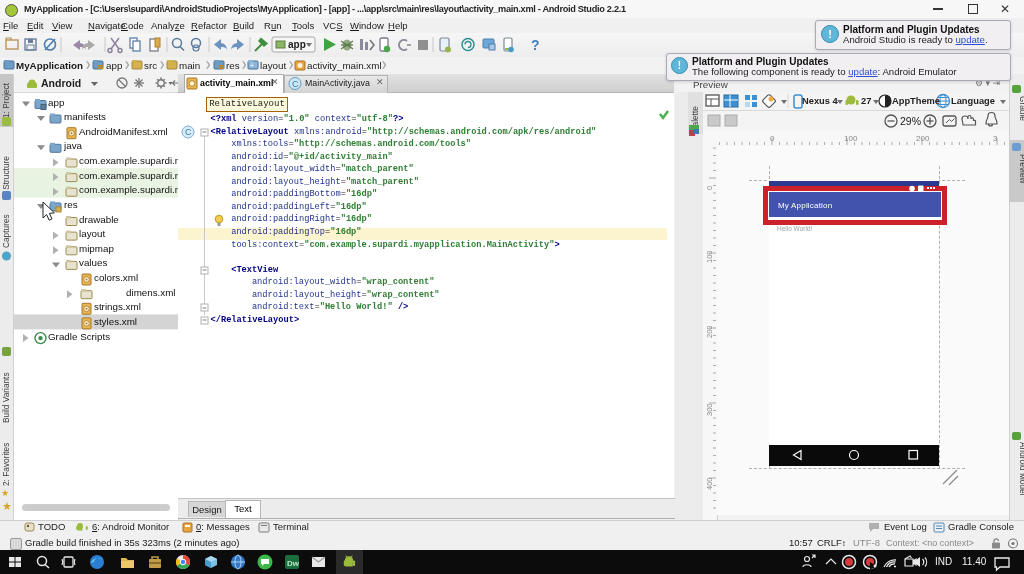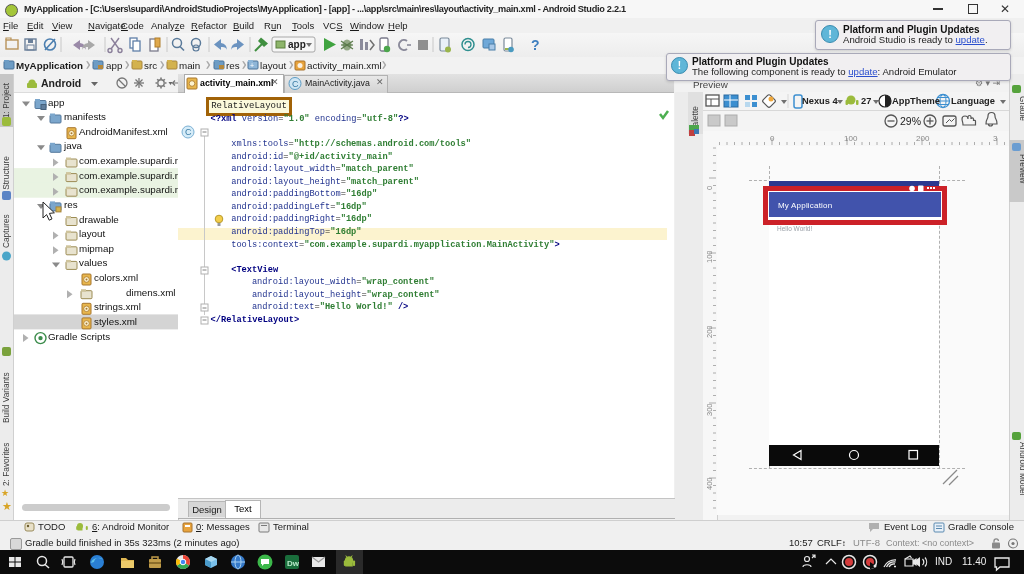--- a/index.html
+++ b/index.html
@@ -292,23 +292,24 @@
       <text x="114" y="13" font-size="9" fill="#3a7ba4" font-family="Liberation Sans">C</text>
   </svg>
   <span class="abs nw" style="left:22px;top:4px;font-size:8.8px;font-weight:bold;color:#000;">activity_main.xml</span>
   <span class="abs" style="left:110px;top:3px;font-size:10px;color:#555;">&nbsp;</span>
   <span class="abs" style="left:93px;top:3px;font-size:9px;color:#666;">✕</span>
   <span class="abs nw" style="left:127px;top:4px;font-size:8.8px;color:#1a1a1a;">MainActivity.java</span>
   <span class="abs" style="left:198px;top:3px;font-size:9px;color:#666;">✕</span>
 </div>
 <div class="abs" style="left:178px;top:93px;width:496px;height:405px;background:#ffffff;"></div>
 <div id="editor" class="abs" style="left:178px;top:93px;width:496px;height:405px;overflow:hidden;font-family:'Liberation Mono',monospace;font-size:8.7px;">
-    <div class="abs" style="left:28px;top:4px;width:80px;height:13px;background:#fbf9dc;border:3px solid #a16207;font-size:9px;color:#222;text-align:center;line-height:13px;font-family:'Liberation Mono',monospace;">RelativeLayout</div>
+    <div class="abs" style="left:28px;top:4px;width:80px;height:13px;background:#fbf9dc;border:1px solid #a16207;font-size:9px;color:#222;text-align:center;line-height:13px;font-family:'Liberation Mono',monospace;">RelativeLayout</div>
     <div class="abs" style="left:0;top:134.5px;width:489px;height:12.6px;background:#fcf3cf;"></div>
-    <div class="abs nw" style="left:32.5px;top:21.0px;color:#222;"><span class="tag">&lt;?xml</span> <span class="att">version</span>=<span class="val">"1.0"</span> <span class="att">encoding</span>=<span class="val">"utf-8"</span><span class="tag">?&gt;</span></div>
+    <div class="abs nw" style="left:32.5px;top:21.0px;color:#222;"><span class="tag">&lt;?xml</span> <span class="att">version</span>=<span class="val">"1.0"</span> <span class="att">context</span>=<span class="val">"utf-8"</span><span class="tag">?&gt;</span></div>
+    <div class="abs nw" style="left:32.5px;top:33.5px;color:#222;"><span class="tag">&lt;RelativeLayout</span> <span class="att">xmlns:android</span>=<span class="val">"http://schemas.android.com/apk/res/android"</span></div>
     <div class="abs nw" style="left:53.2px;top:46.1px;color:#222;"><span class="att">xmlns:tools</span>=<span class="val">"http://schemas.android.com/tools"</span></div>
     <div class="abs nw" style="left:53.2px;top:58.7px;color:#222;"><span class="att">android:id</span>=<span class="val">"@+id/activity_main"</span></div>
     <div class="abs nw" style="left:53.2px;top:71.2px;color:#222;"><span class="att">android:layout_width</span>=<span class="val">"match_parent"</span></div>
     <div class="abs nw" style="left:53.2px;top:83.8px;color:#222;"><span class="att">android:layout_height</span>=<span class="val">"match_parent"</span></div>
     <div class="abs nw" style="left:53.2px;top:96.3px;color:#222;"><span class="att">android:paddingBottom</span>=<span class="val">"16dp"</span></div>
     <div class="abs nw" style="left:53.2px;top:108.9px;color:#222;"><span class="att">android:paddingLeft</span>=<span class="val">"16dp"</span></div>
     <div class="abs nw" style="left:53.2px;top:121.4px;color:#222;"><span class="att">android:paddingRight</span>=<span class="val">"16dp"</span></div>
     <div class="abs nw" style="left:53.2px;top:133.9px;color:#222;"><span class="att">android:paddingTop</span>=<span class="val">"16dp"</span></div>
     <div class="abs nw" style="left:53.2px;top:146.5px;color:#222;"><span class="att">tools:context</span>=<span class="val">"com.example.supardi.myapplication.MainActivity"</span><span class="tag">&gt;</span></div>
     <div class="abs nw" style="left:53.2px;top:171.6px;color:#222;"><span class="tag">&lt;TextView</span></div>

